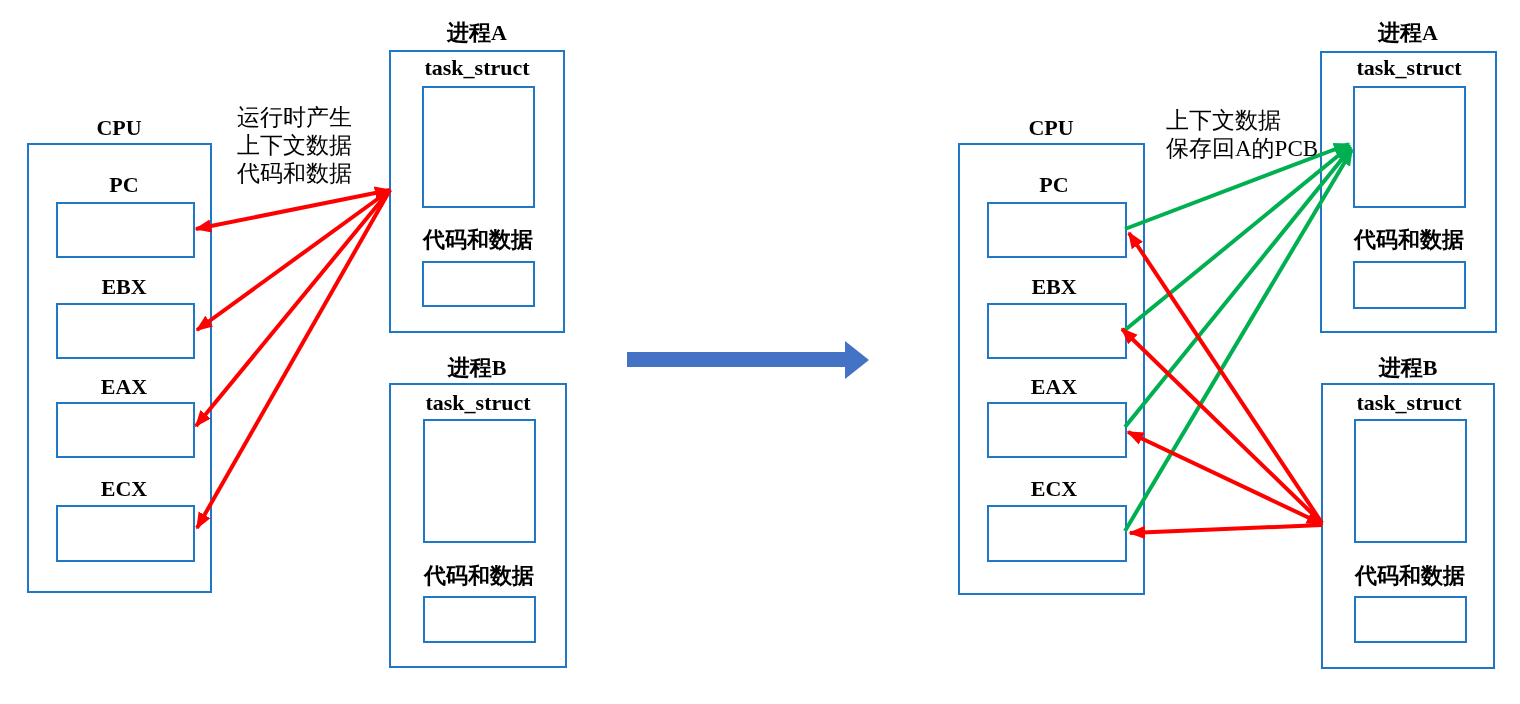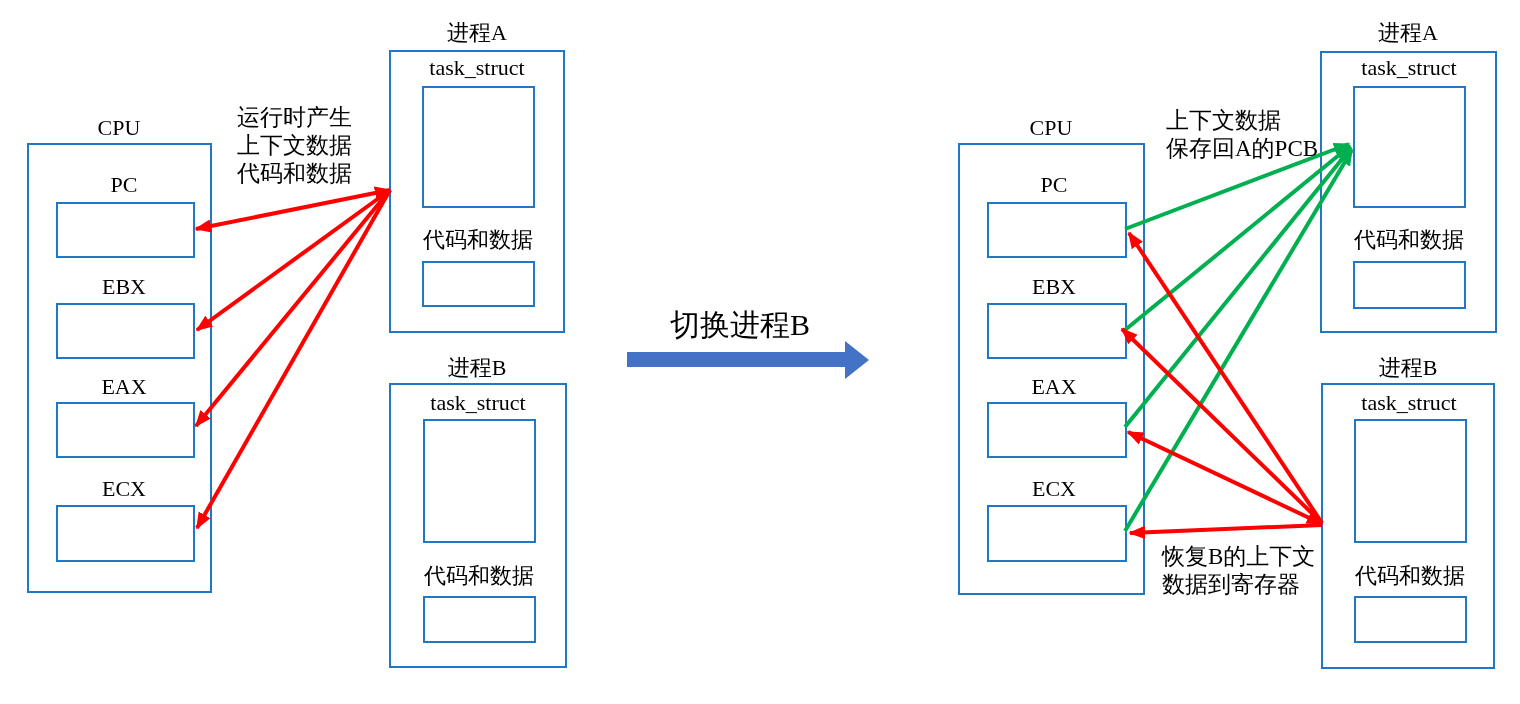--- a/index.html
+++ b/index.html
@@ -6,21 +6,21 @@
   :root{
     --box-border:#2077C5;
     --red-arrow:#FF0000;
     --green-arrow:#00B050;
     --transition-arrow:#4472C4;
   }
   .canvas{position:relative;width:1520px;height:704px;background:#fff;overflow:hidden;
           font-family:"Liberation Serif","DejaVu Serif",serif;color:#000;}
   .bluebox{position:absolute;border:2px solid var(--box-border);box-sizing:border-box;z-index:1;}
   .label{position:absolute;transform:translateX(-50%);white-space:nowrap;z-index:2;
-         font-size:22px;line-height:24px;}
+         font-size:22px;line-height:24px;font-weight:bold;}
   .annotation{position:absolute;font-size:23px;line-height:28px;white-space:nowrap;z-index:6;}
   .transition-label{position:absolute;transform:translateX(-50%);white-space:nowrap;
                     font-size:30px;line-height:34px;z-index:2;}
   svg.arrows{position:absolute;left:0;top:0;width:1520px;height:704px;z-index:5;pointer-events:none;}
   .red-line{stroke:var(--red-arrow);stroke-width:4;fill:none;}
   .green-line{stroke:var(--green-arrow);stroke-width:4;fill:none;}
   .red-fill{fill:var(--red-arrow);}
   .green-fill{fill:var(--green-arrow);}
   .transition-fill{fill:var(--transition-arrow);}
 </style>
@@ -57,21 +57,20 @@
   <div class="bluebox" style="left:423px;top:419px;width:113px;height:124px"></div>
   <div class="label" style="left:479px;top:564px">代码和数据</div>
   <div class="bluebox" style="left:423px;top:596px;width:113px;height:47px"></div>
 
   <div class="annotation" style="left:237px;top:104px">
     <div>运行时产生</div>
     <div>上下文数据</div>
     <div>代码和数据</div>
   </div>
 
-  <div class="transition-label" style="left:740px;top:308px">切换进程B</div>
 
   <div class="label" style="left:1051px;top:116px">CPU</div>
   <div class="bluebox" style="left:958px;top:143px;width:187px;height:452px"></div>
 
   <div class="label" style="left:1054px;top:173px">PC</div>
   <div class="bluebox" style="left:987px;top:202px;width:140px;height:56px"></div>
 
   <div class="label" style="left:1054px;top:275px">EBX</div>
   <div class="bluebox" style="left:987px;top:303px;width:140px;height:56px"></div>
 
@@ -92,24 +91,20 @@
   <div class="bluebox" style="left:1321px;top:383px;width:174px;height:286px"></div>
   <div class="label" style="left:1409px;top:391px">task_struct</div>
   <div class="bluebox" style="left:1354px;top:419px;width:113px;height:124px"></div>
   <div class="label" style="left:1410px;top:564px">代码和数据</div>
   <div class="bluebox" style="left:1354px;top:596px;width:113px;height:47px"></div>
 
   <div class="annotation" style="left:1166px;top:107px">
     <div>上下文数据</div>
     <div>保存回A的PCB</div>
   </div>
-  <div class="annotation" style="left:1162px;top:543px">
-    <div>恢复B的上下文</div>
-    <div>数据到寄存器</div>
-  </div>
 
   <svg class="arrows" viewBox="0 0 1520 704" xmlns="http://www.w3.org/2000/svg">
     <defs>
       <marker id="arrow-red" viewBox="0 0 10 10" refX="9" refY="5" markerWidth="4.2" markerHeight="4.2" orient="auto-start-reverse">
         <path d="M0,1 L10,5 L0,9 z" class="red-fill"></path>
       </marker>
       <marker id="arrow-green" viewBox="0 0 10 10" refX="9" refY="5" markerWidth="4.2" markerHeight="4.2" orient="auto-start-reverse">
         <path d="M0,1 L10,5 L0,9 z" class="green-fill"></path>
       </marker>
     </defs>

